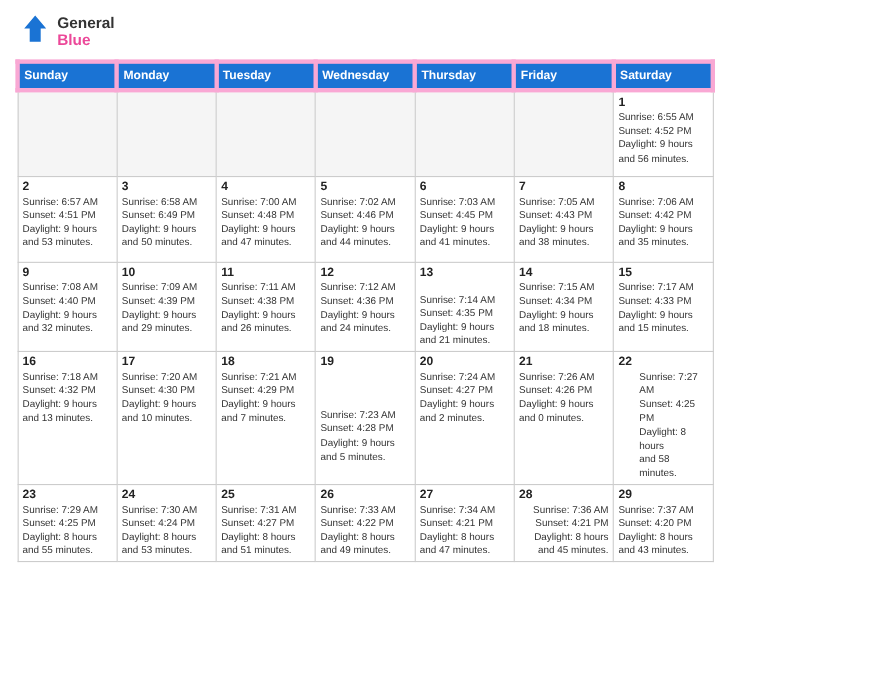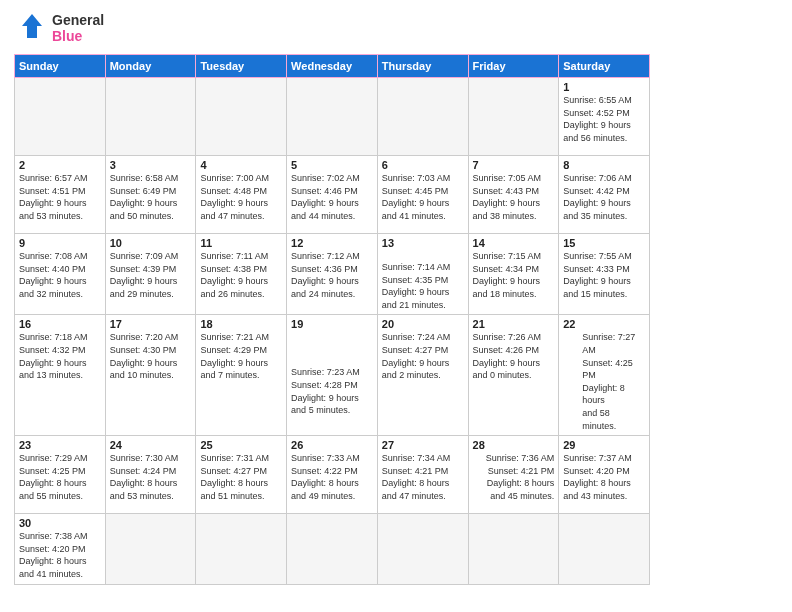--- a/index.html
+++ b/index.html
@@ -45,21 +45,21 @@
       border-collapse: collapse;
       font-size: 10px;
     }
     .calendar th {
       background: #1a73d4;
       color: #fff;
       padding: 5px 4px;
       text-align: left;
       font-size: 11px;
       font-weight: bold;
-      border: 1px solid #f9a8d4;
+      border: 4px solid #f9a8d4;
     }
     .calendar td {
       border: 1px solid #ccc;
       vertical-align: top;
       padding: 3px 4px;
       width: calc(100% / 7);
       height: 78px;
       background: #fff;
     }
     .calendar td.empty {
@@ -221,21 +221,21 @@
           </td>
           <td>
             <div class="day-number">14</div>
             <div class="day-info" style="white-space: pre-line;">Sunrise: 7:15 AM
 Sunset: 4:34 PM
 Daylight: 9 hours
 and 18 minutes.</div>
           </td>
           <td>
             <div class="day-number">15</div>
-            <div class="day-info" style="white-space: pre-line;">Sunrise: 7:55 AM
+            <div class="day-info" style="white-space: pre-line;">Sunrise: 7:17 AM
 Sunset: 4:33 PM
 Daylight: 9 hours
 and 15 minutes.</div>
           </td>
         </tr>
         <tr>
           <td>
             <div class="day-number">16</div>
             <div class="day-info" style="white-space: pre-line;">Sunrise: 7:18 AM
 Sunset: 4:32 PM
@@ -328,31 +328,16 @@
 Daylight: 8 hours
 and 45 minutes.</div>
           </td>
           <td>
             <div class="day-number">29</div>
             <div class="day-info" style="white-space: pre-line;">Sunrise: 7:37 AM
 Sunset: 4:20 PM
 Daylight: 8 hours
 and 43 minutes.</div>
           </td>
-        </tr>
-        <tr>
-          <td>
-            <div class="day-number">30</div>
-            <div class="day-info" style="white-space: pre-line;">Sunrise: 7:38 AM
-Sunset: 4:20 PM
-Daylight: 8 hours
-and 41 minutes.</div>
-          </td>
-          <td class="empty"></td>
-          <td class="empty"></td>
-          <td class="empty"></td>
-          <td class="empty"></td>
-          <td class="empty"></td>
-          <td class="empty"></td>
         </tr>
       </tbody>
   </table>
 </div>
 
 </body></html>

